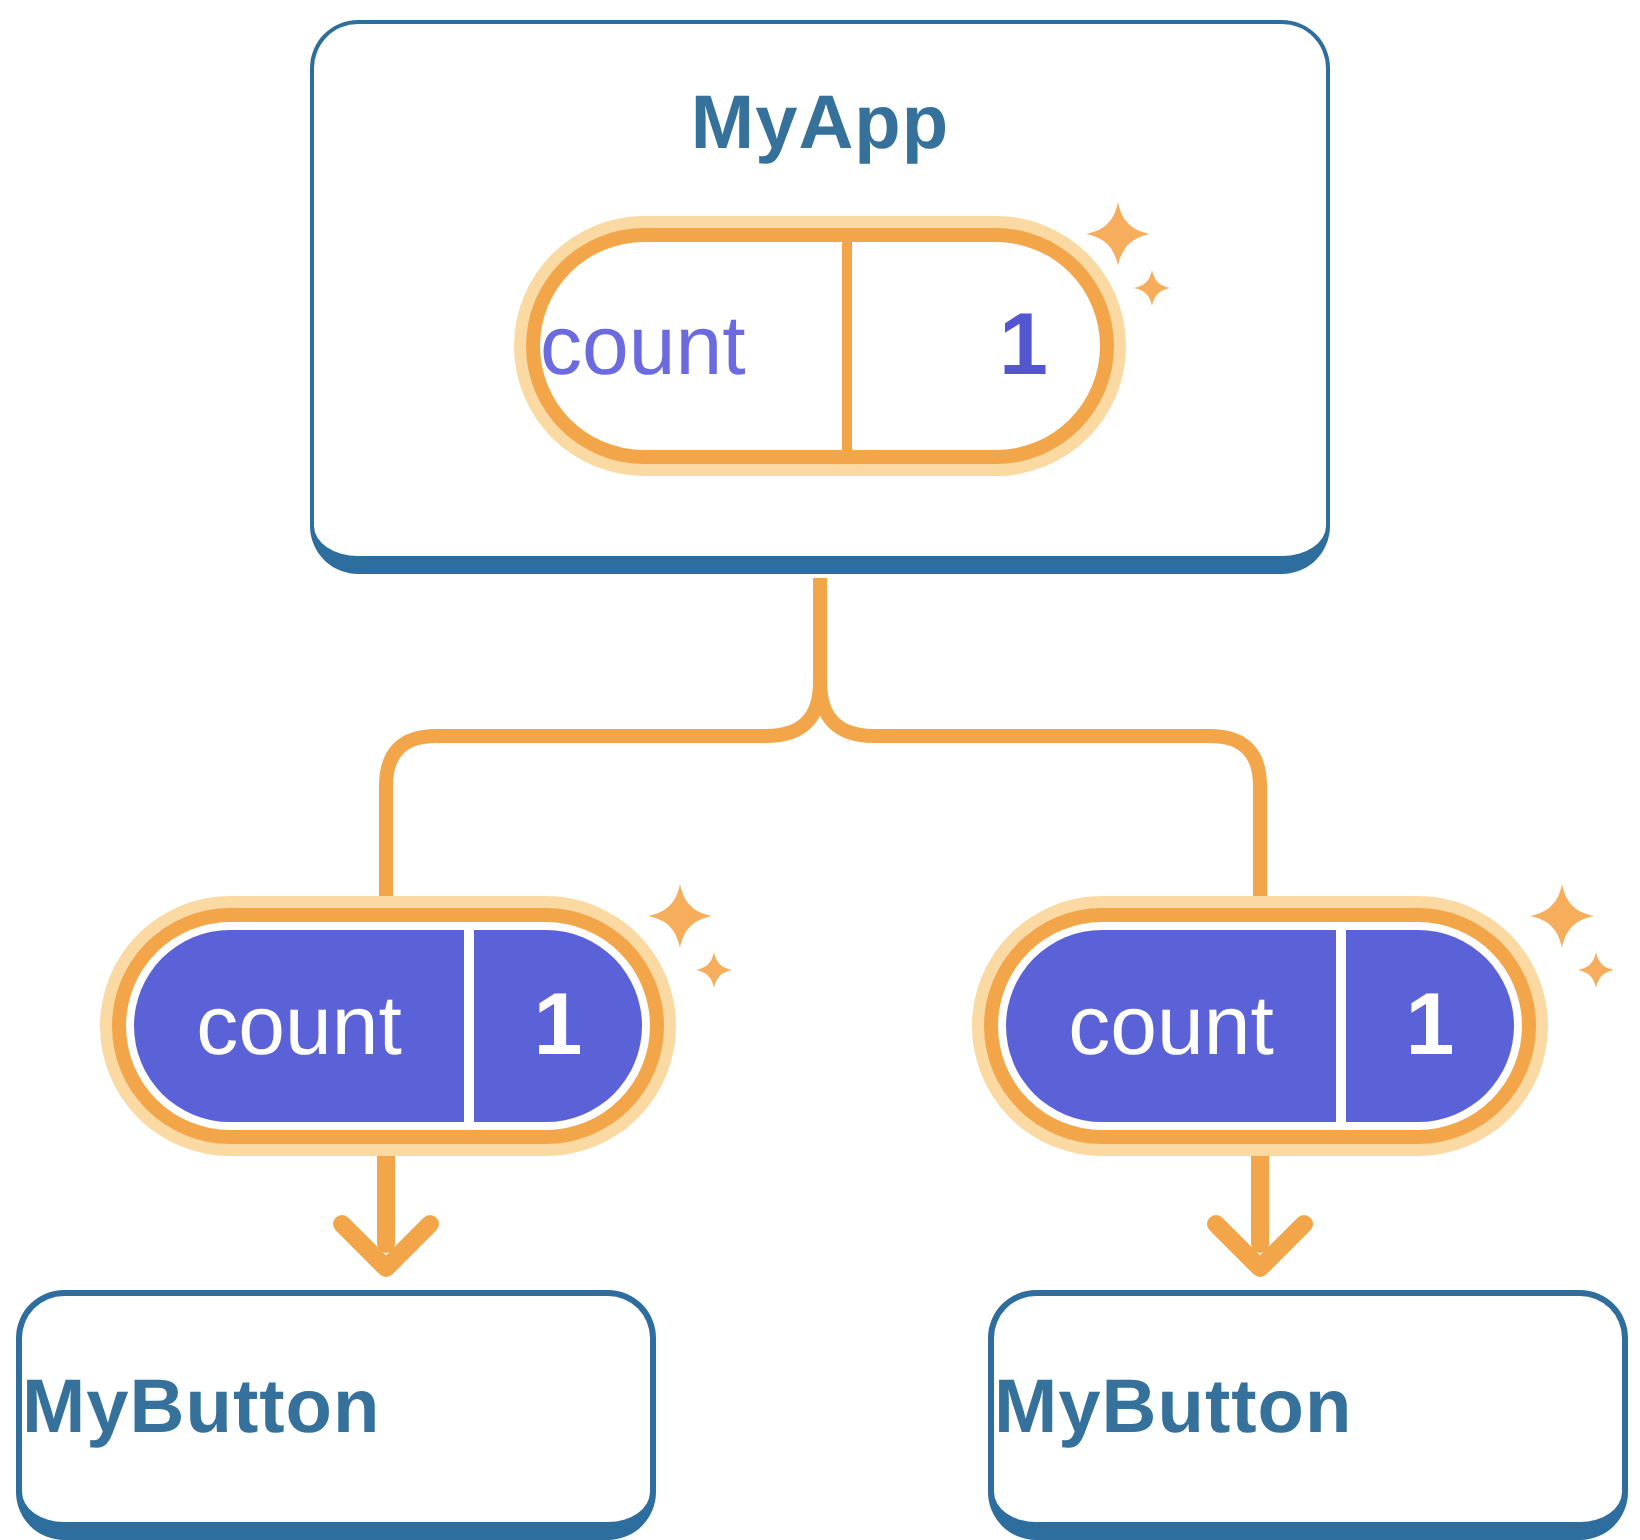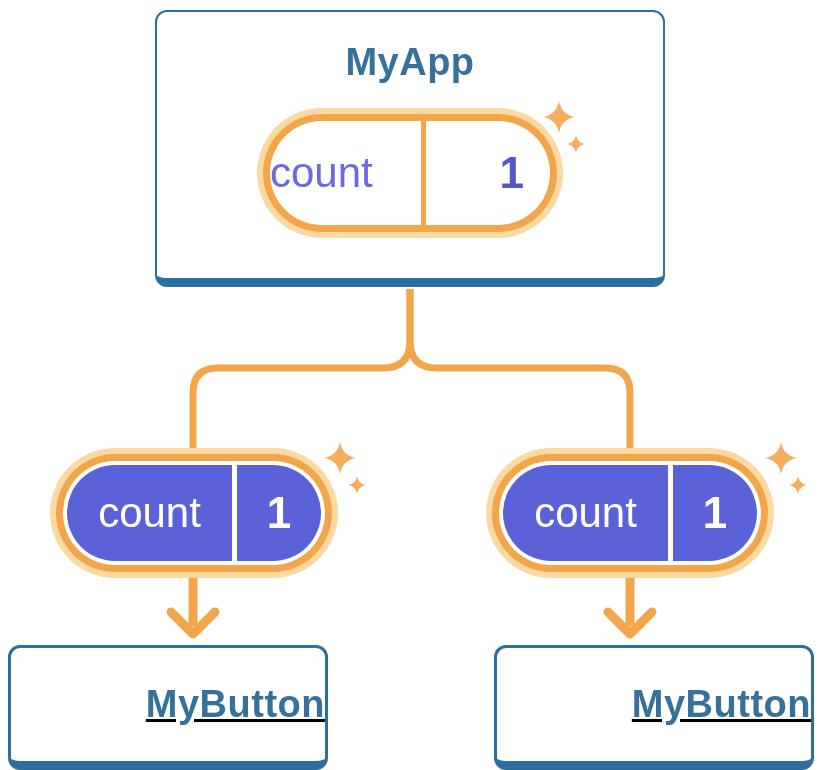--- a/index.html
+++ b/index.html
@@ -15,31 +15,31 @@
   }
   html,body{margin:0;padding:0;}
   .canvas{
     position:relative;width:820px;height:770px;background:var(--canvas-bg);
     font-family:"Liberation Sans",sans-serif;overflow:hidden;
   }
   
   .card{
     position:absolute;background:#fff;box-sizing:border-box;
     border:2px solid var(--card-border);
-    border-bottom-width:9px;border-radius:12px;z-index:1;
+    border-bottom-width:9px;border-radius:24px;z-index:1;
   }
   .card .title{
     color:var(--title-text);font-weight:700;font-size:38px;
     text-align:center;letter-spacing:.5px;line-height:1.2;
   }
   #card-root{left:155px;top:10px;width:510px;height:277px;}
   #card-root .title{margin-top:28px;}
   .btn-card{
-    display:flex;align-items:center;justify-content:flex-end;
-    border-width:3px;border-bottom-width:9px;text-decoration:underline;
+    display:flex;align-items:center;justify-content:flex-start;
+    border-width:3px;border-bottom-width:9px;
   }
   #card-btn-left{left:8px;top:645px;width:320px;height:125px;}
   #card-btn-right{left:494px;top:645px;width:320px;height:125px;}
   
   .wires{position:absolute;left:0;top:0;z-index:2;pointer-events:none;}
   
   .pill{
     position:absolute;border-radius:999px;background:var(--halo);
     padding:6px;box-sizing:border-box;z-index:3;
   }

